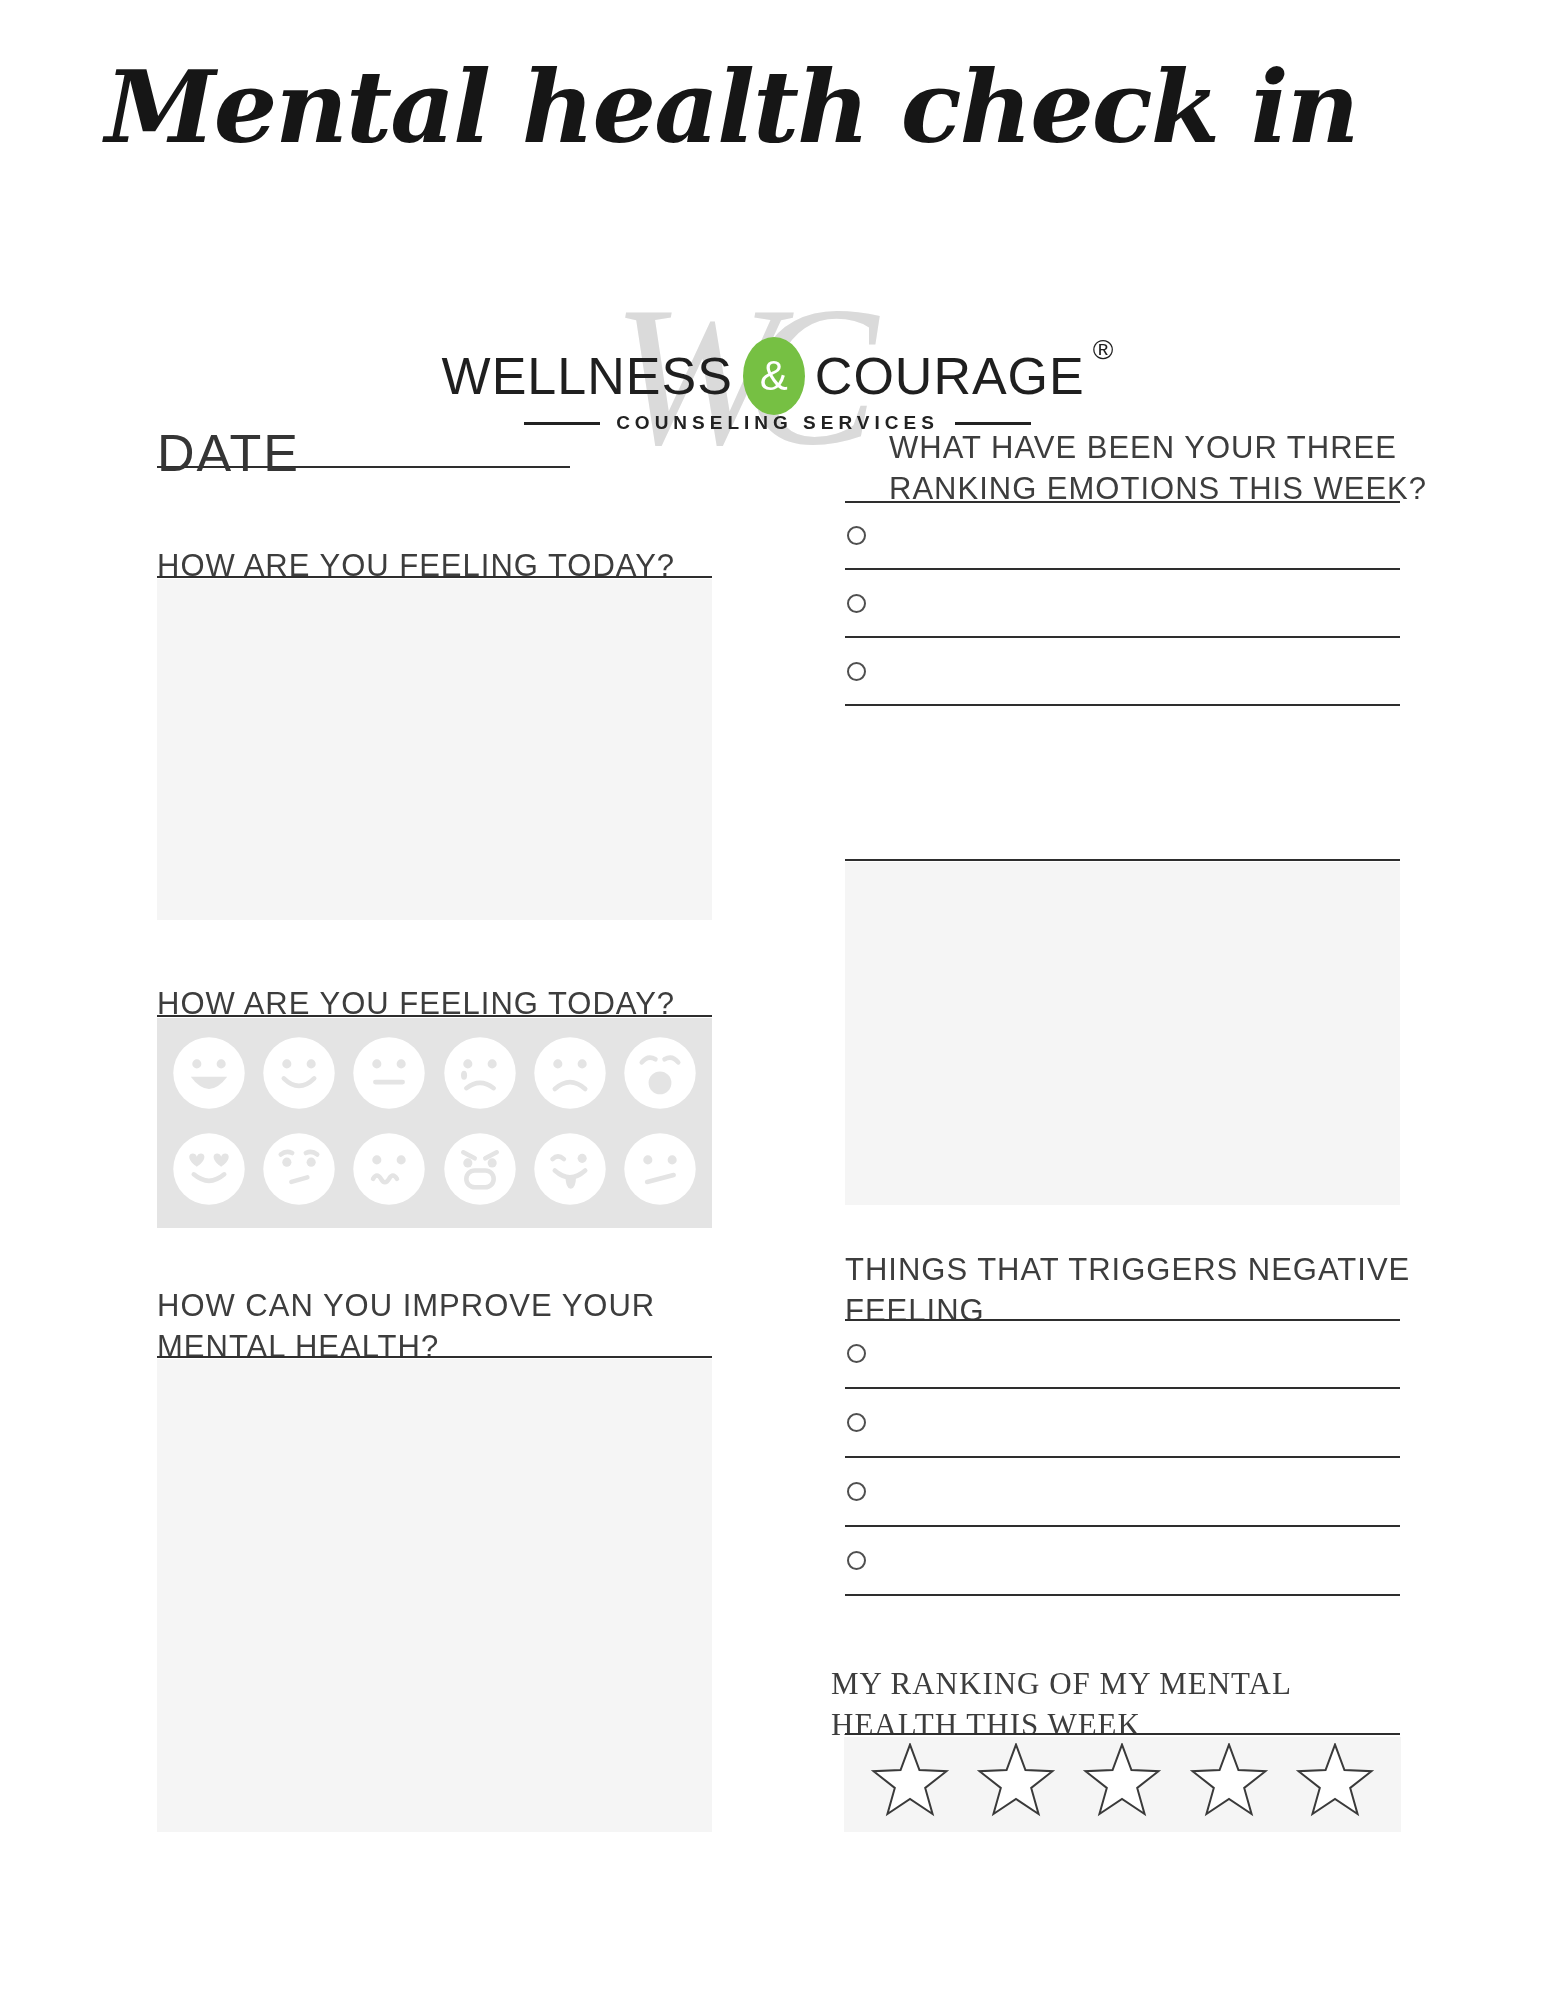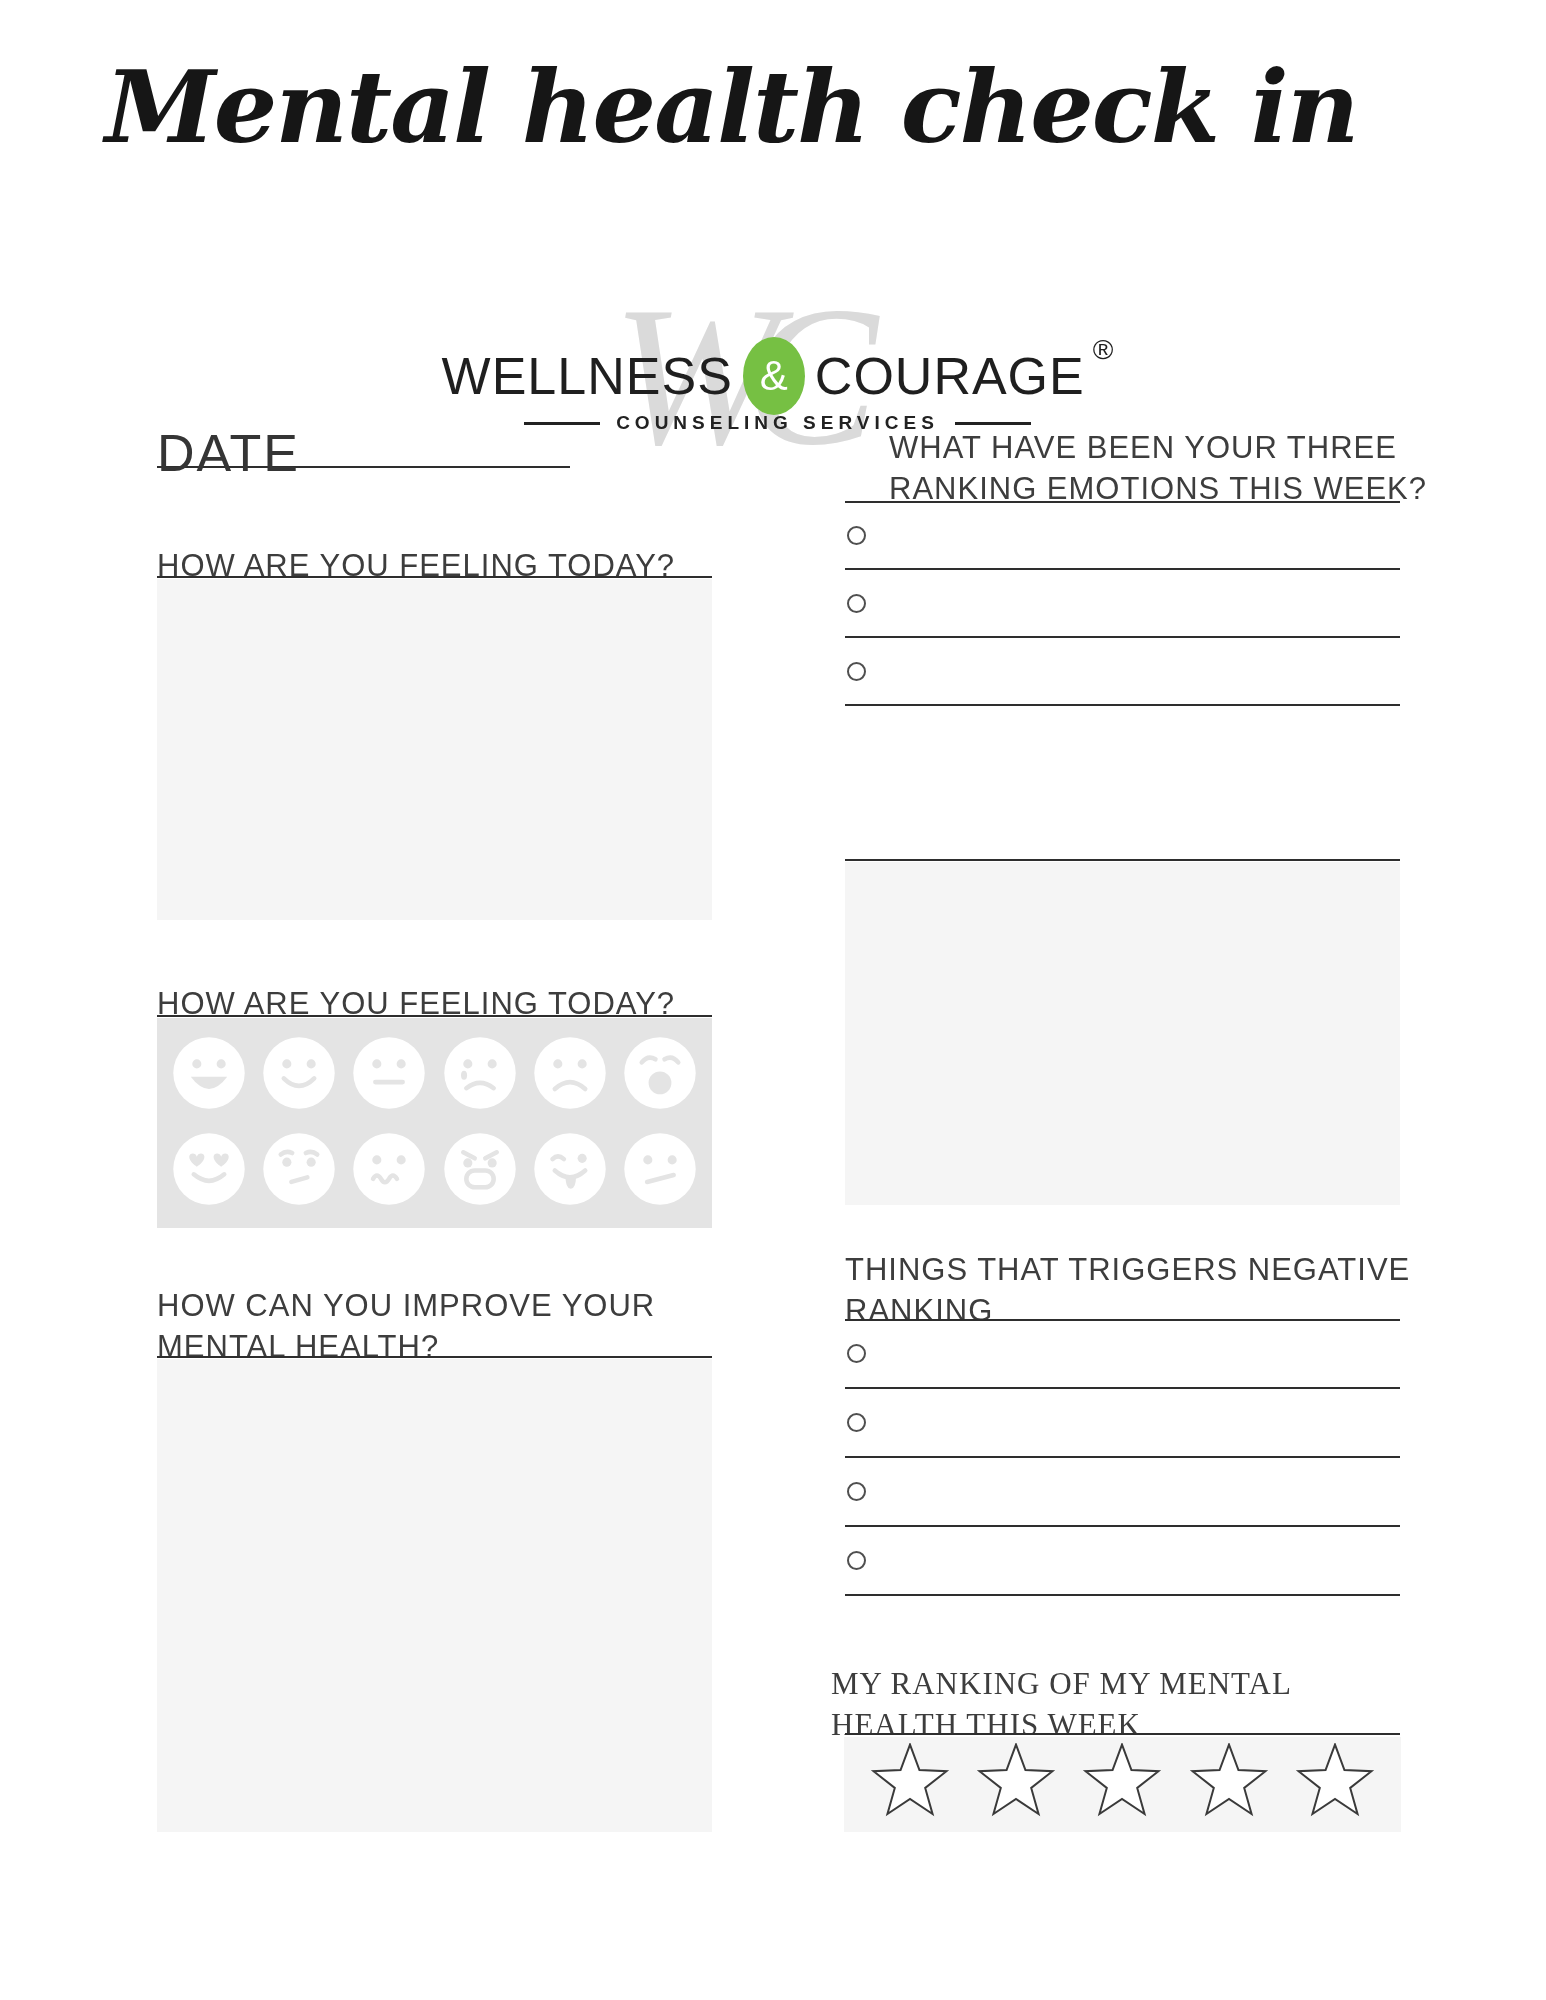--- a/index.html
+++ b/index.html
@@ -256,21 +256,21 @@
         <span class="bullet-circle"></span>
         <div class="bullet-line"></div>
       </div>
     </div>
 
   <div class="rule" style="left:845px; top:859px; width:555px;"></div>
   <div class="gbox" style="left:845px; top:862px; width:555px; height:343px;"></div>
 
   <div class="h" style="left:845px; top:1249px;">
     <div>THINGS THAT TRIGGERS NEGATIVE</div>
-    <div>RANKING</div>
+    <div>FEELING</div>
   </div>
   <div class="rule" style="left:845px; top:1319px; width:555px;"></div>
   <div class="bullet-group" id="trigger-bullets" style="left:845px; top:1320px;">
       <div class="bullet-row" style="height: 69px;">
         <span class="bullet-circle"></span>
         <div class="bullet-line"></div>
       </div>
       <div class="bullet-row" style="height: 69px;">
         <span class="bullet-circle"></span>
         <div class="bullet-line"></div>

